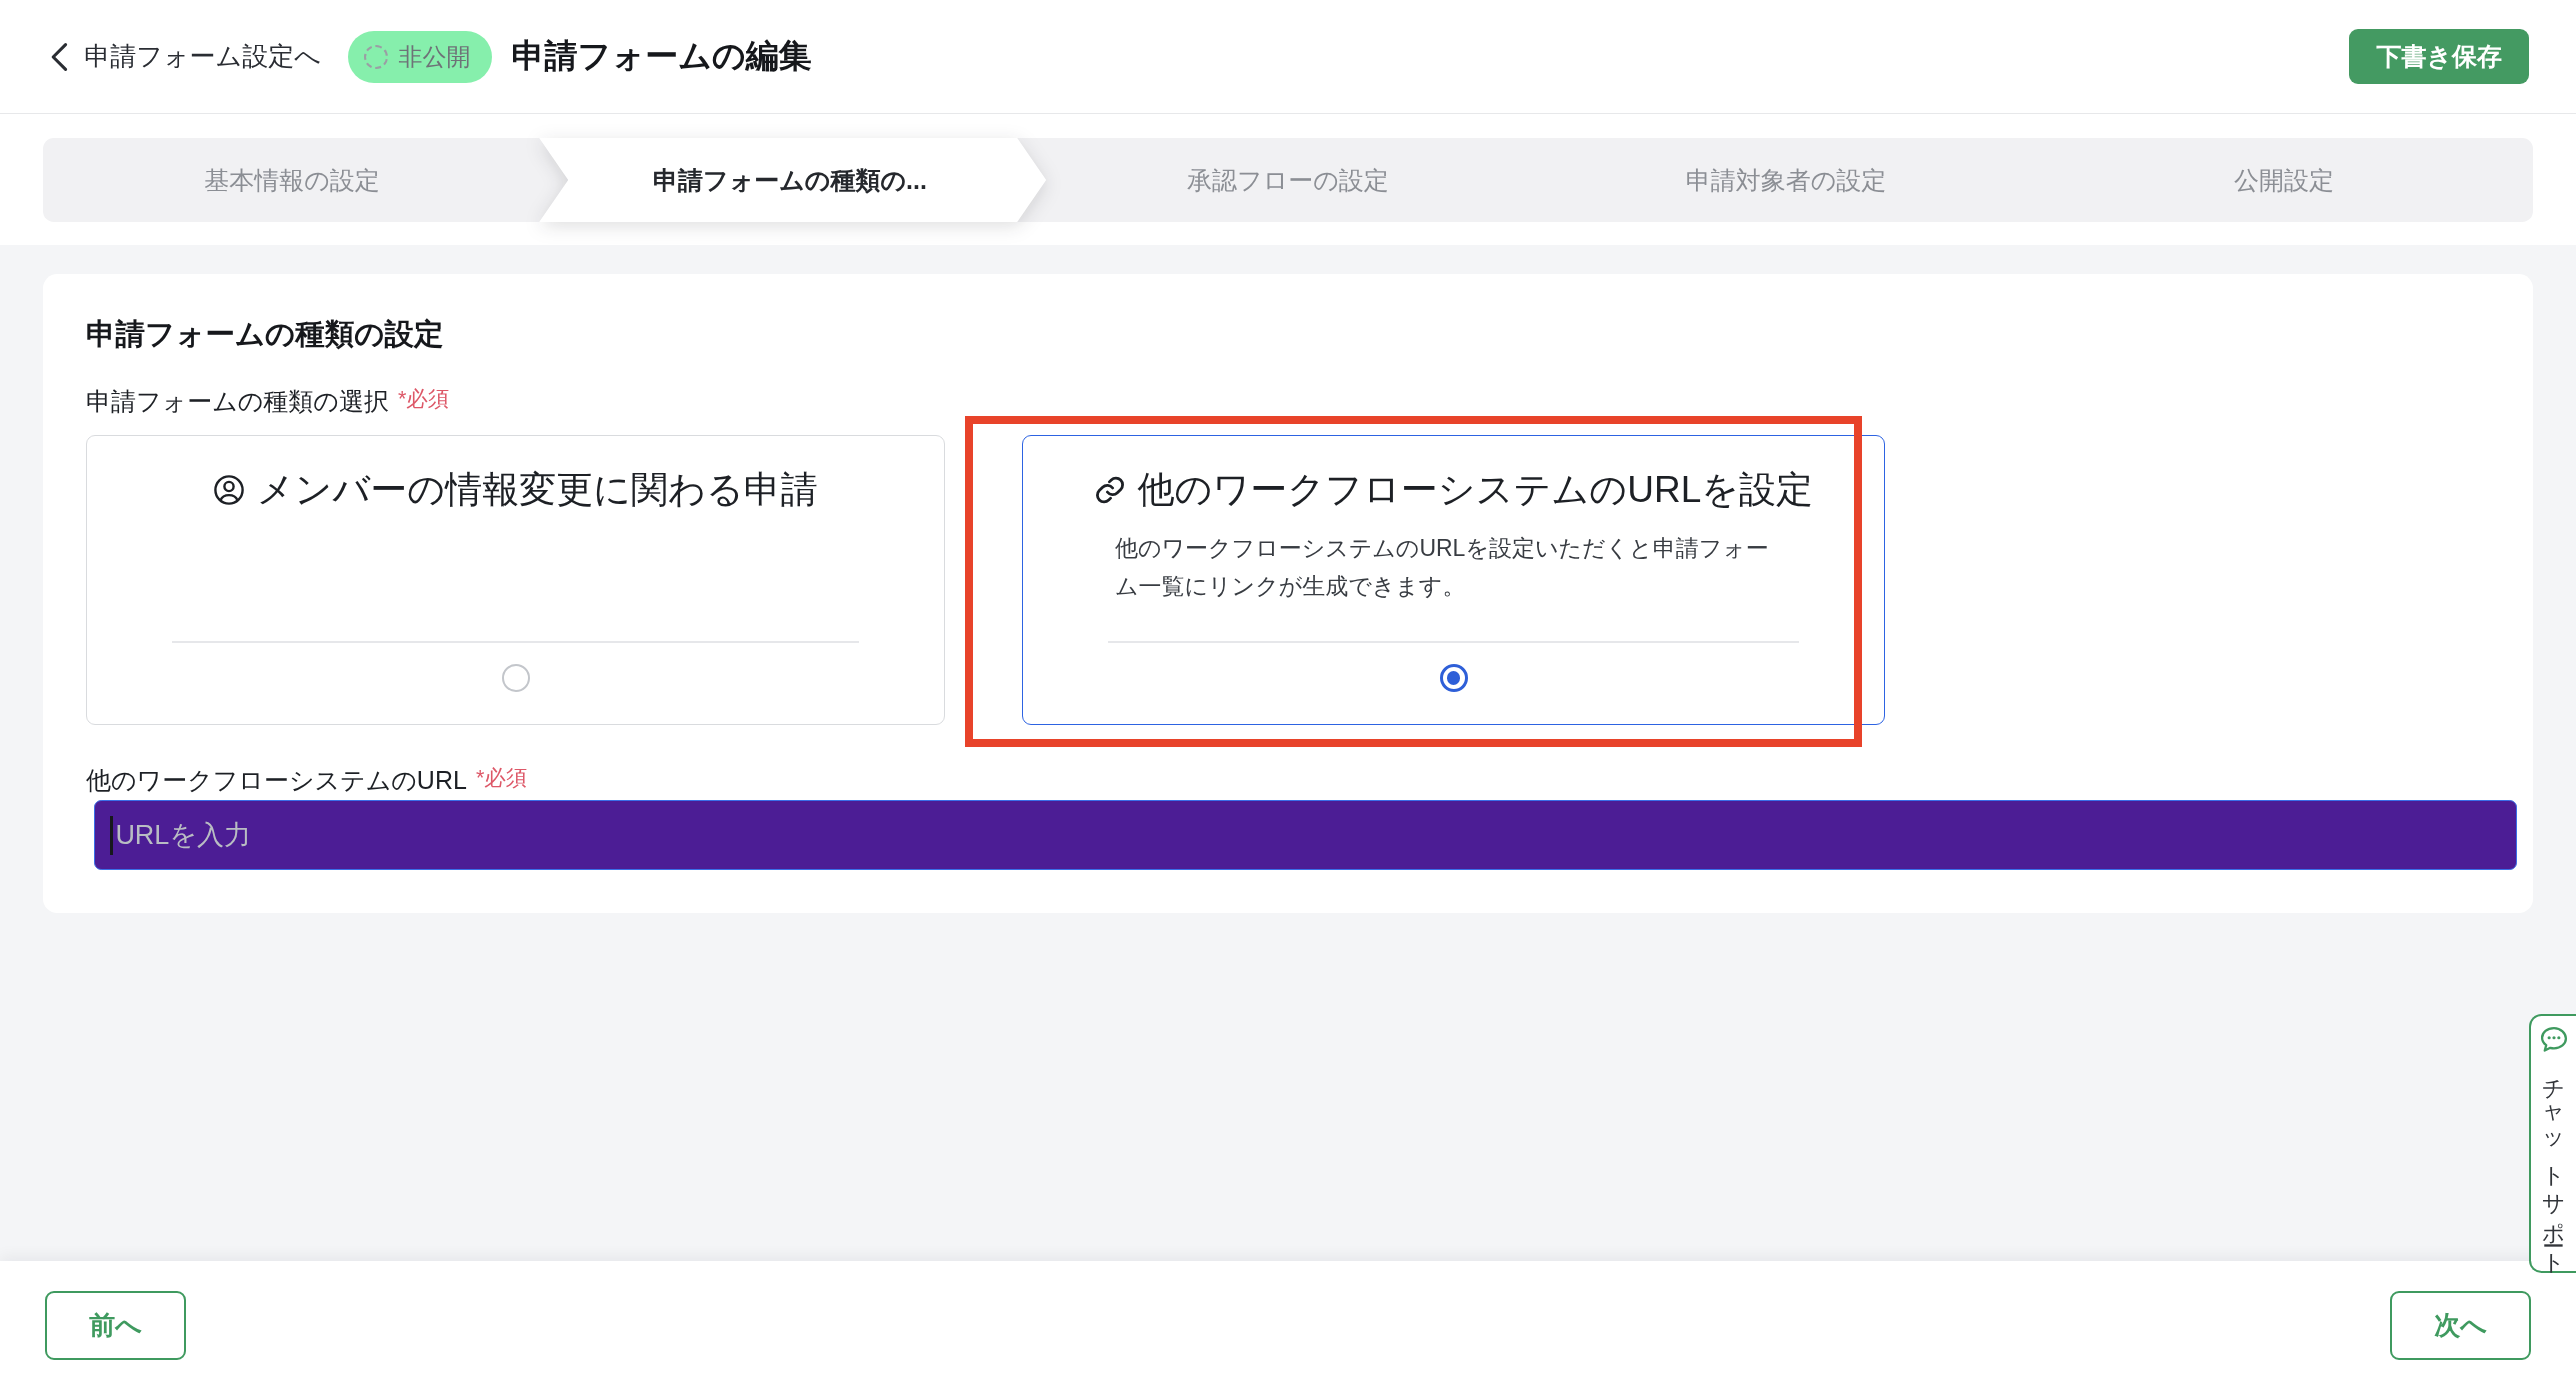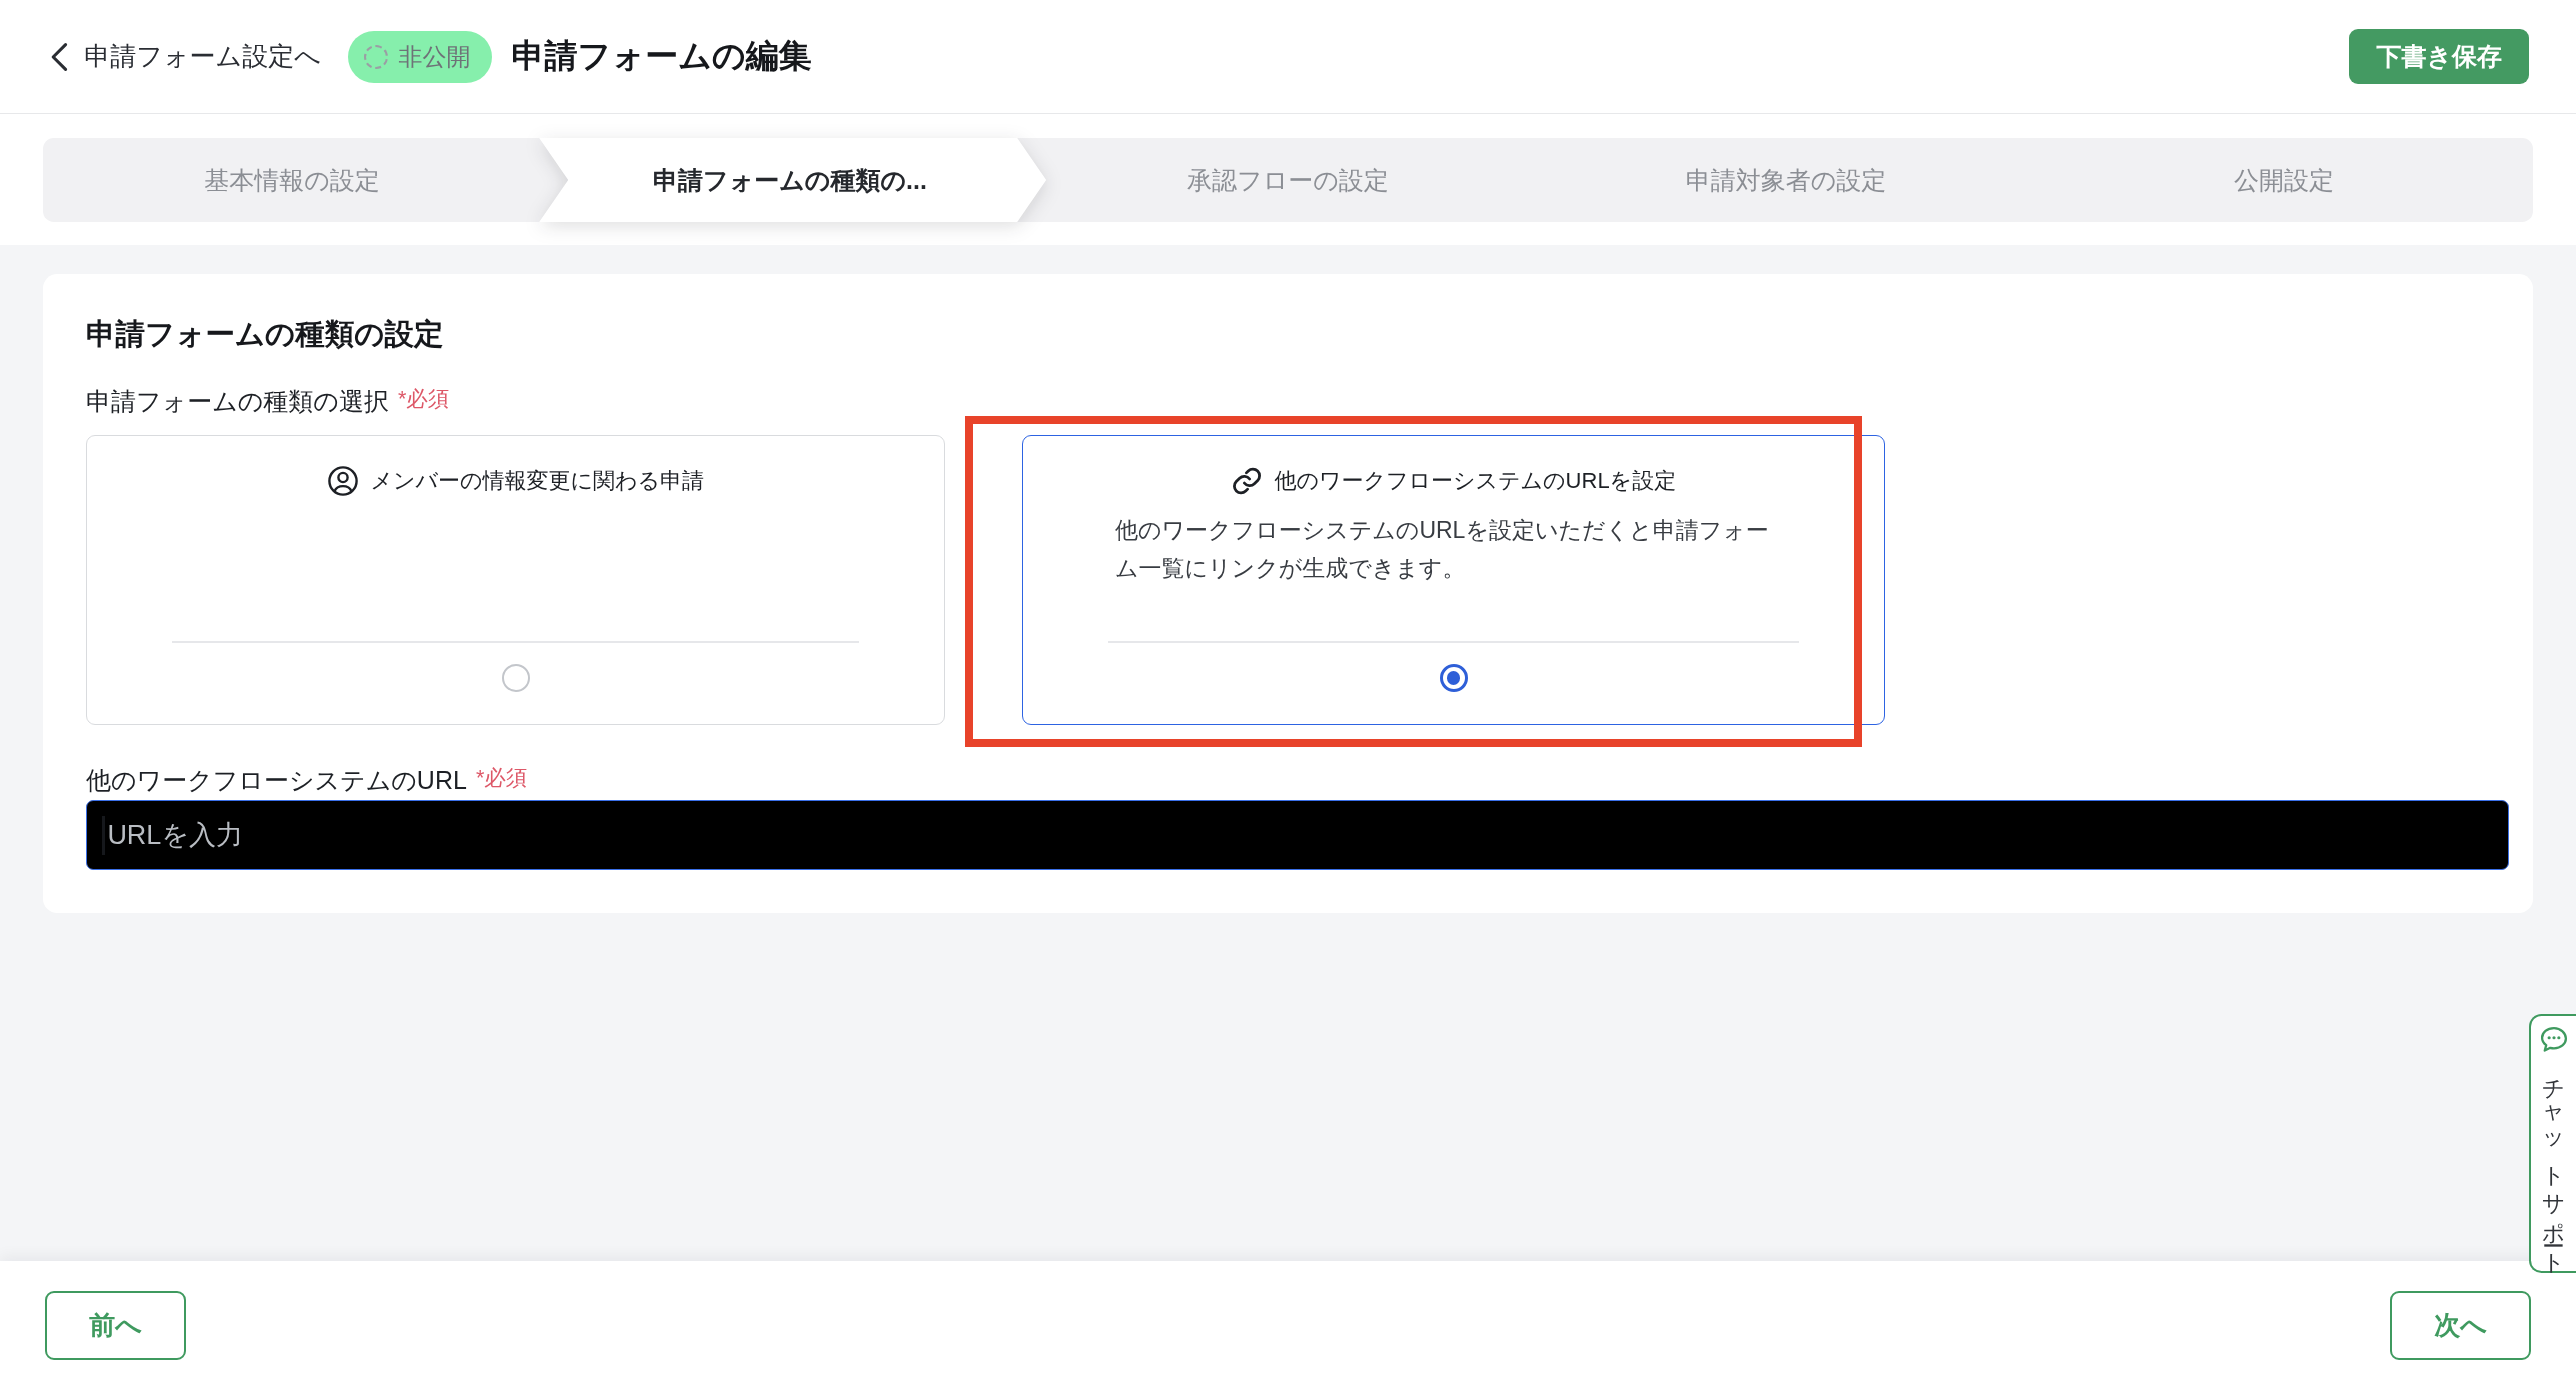--- a/index.html
+++ b/index.html
@@ -79,21 +79,21 @@
   .type-card {
     position:absolute; top:0; height:290px;
     background:#fff; border:1.8px solid #d9dbde; border-radius:9px;
     display:flex; flex-direction:column; align-items:center;
     padding:29px 0 32px; cursor:pointer;
   }
   .type-card.card-0 { left:0; width:859px; }
   .type-card.card-1 { left:936px; width:863px; }
   .type-card.selected { border-color:#2d63e2; }
   .card-title-row { display:flex; align-items:center; gap:11.6px; }
-  .card-title { font-size:22px; color:#1d2025; }
+  .card-title { font-size:37px; color:#1d2025; }
   .card-icon svg { display:block; }
   .card-desc {
     margin-top:14.3px; width:calc(100% - 184px);
     font-size:23px; line-height:1.66; color:#383c42; text-align:left;
   }
   .card-divider {
     margin-top:auto; width:calc(100% - 170px); height:1.8px; background:#e6e7ea;
   }
   .radio { margin-top:21.5px; width:28px; height:28px; border-radius:50%; position:relative; }
   .radio.unchecked { border:2.7px solid #c3c6cb; background:#fff; }
@@ -104,22 +104,22 @@
     border-radius:50%; background:#2e5fd8;
   }
 
   
   .annotation-box {
     position:absolute; left:879px; top:-19px; width:897px; height:331px;
     border:8px solid #e8432a; z-index:4; pointer-events:none;
   }
 
   .url-input {
-    position:absolute; left:43px; top:526px; width:2423px; height:70px;
-    border:1.8px solid #3a6fe8; border-radius:7.2px; background:#000000;
+    position:absolute; left:51px; top:526px; width:2423px; height:70px;
+    border:1.8px solid #3a6fe8; border-radius:7.2px; background:#4c1d95;
     display:flex; align-items:center; padding-left:15px; cursor:text;
   }
   .text-caret { width:2.7px; height:39px; background:#16181c; }
   .placeholder { margin-left:2.7px; font-size:27px; color:#b9bdc3; }
 
   
   .chat-tab {
     position:absolute; right:0; top:1014px; width:47px; height:259px;
     background:#fff; border:2.7px solid #3f9a5f; border-right:none;
     border-radius:12.5px 0 0 12.5px; z-index:6;

